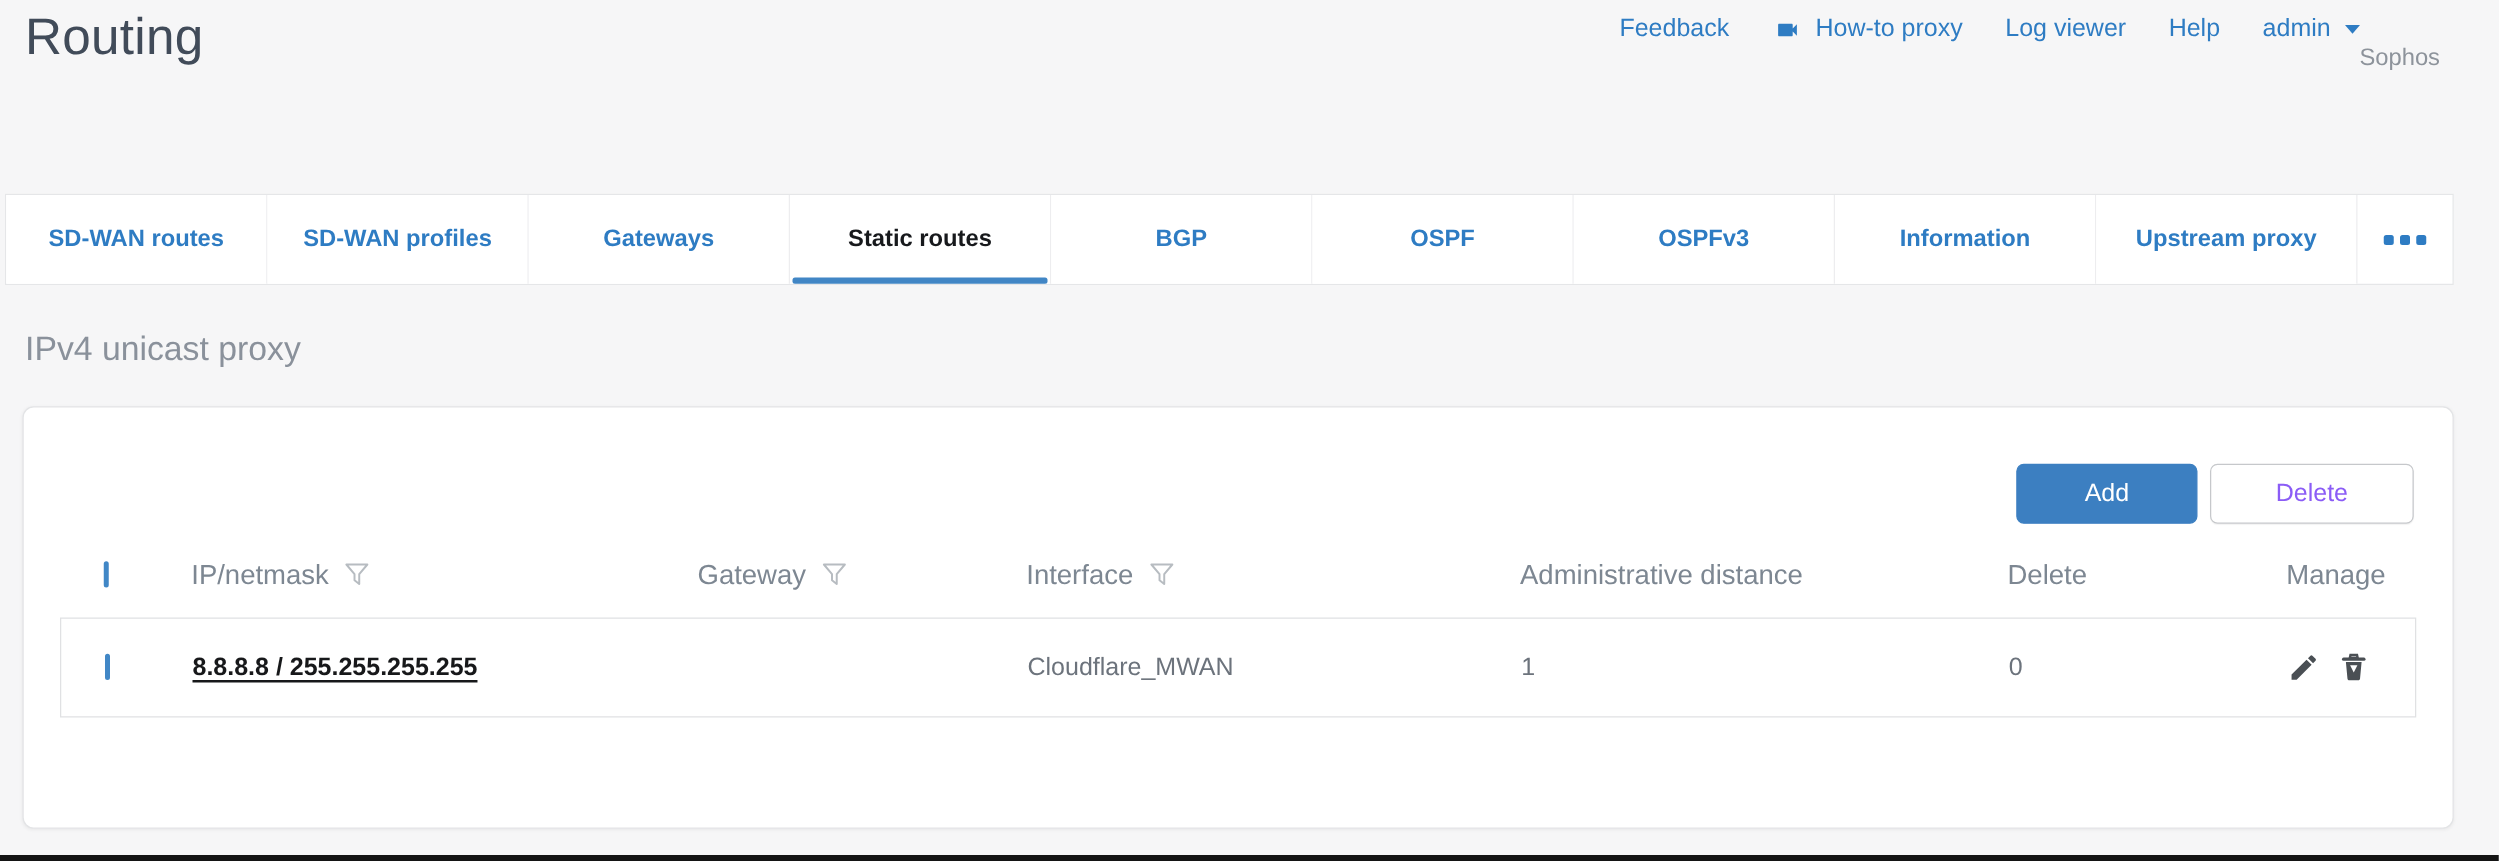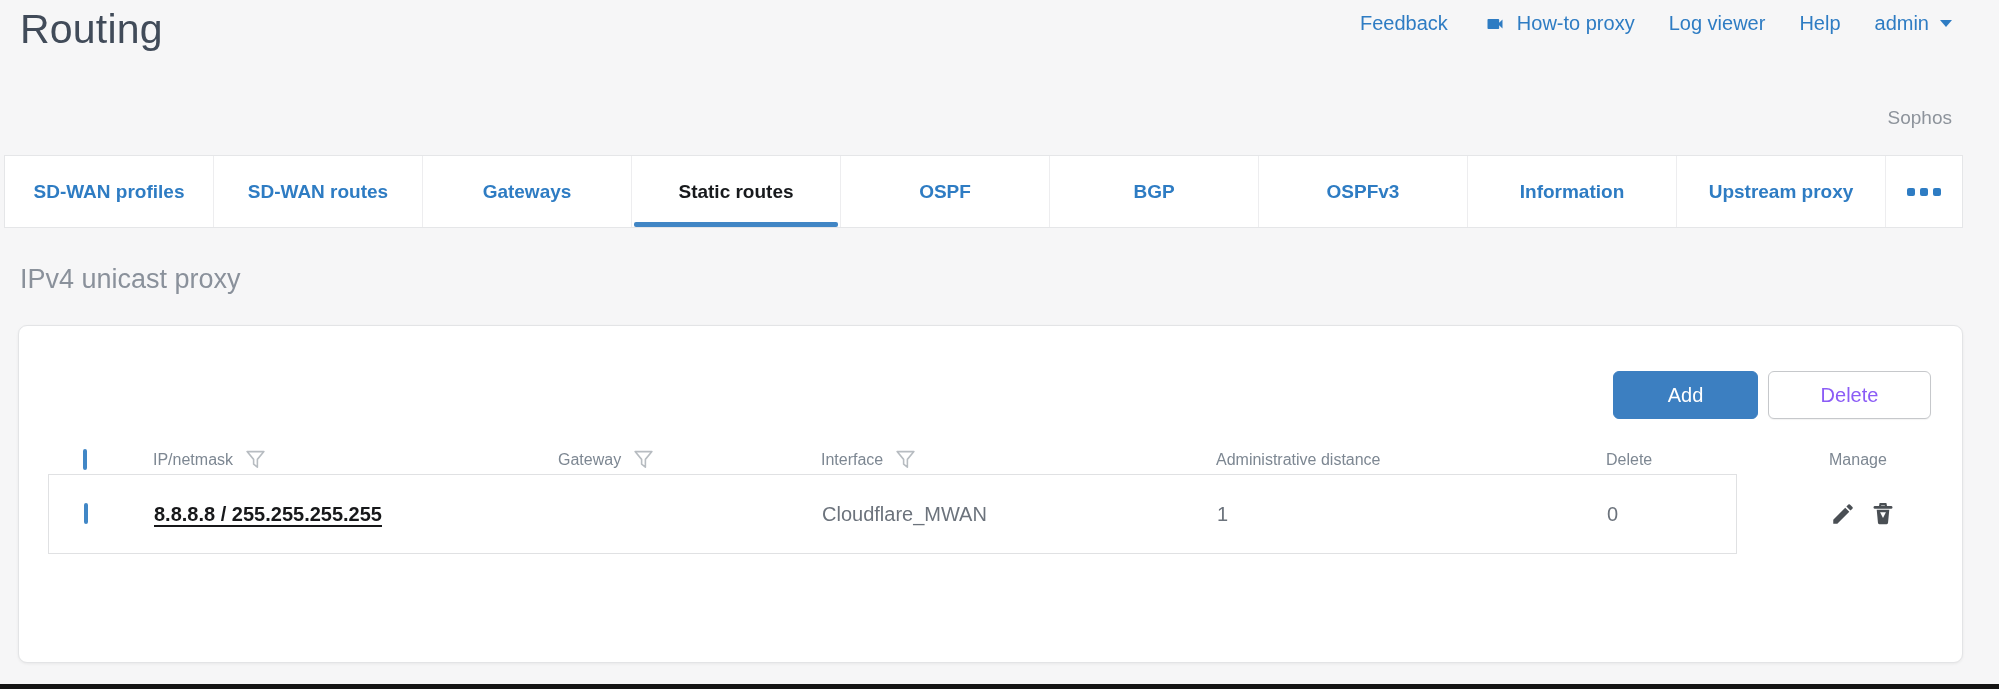--- a/index.html
+++ b/index.html
@@ -14,21 +14,21 @@
   .page { position: absolute; inset: 0; }
 
   
   .page-title {
     position: absolute; left: 20px; top: 6px;
     font-size: 41px; font-weight: 400; color: #414b59;
     letter-spacing: 0.2px;
   }
   .topnav {
     position: absolute; top: 12px; right: 47px;
-    display: flex; flex-direction: column; align-items: flex-end; gap: 48px;
+    display: flex; flex-direction: row; align-items: flex-start;
   }
   .topnav-links { display: flex; align-items: center; gap: 34px; }
   .topnav-link {
     color: #2e7cc3; font-size: 20px; font-weight: 500;
     display: flex; align-items: center; gap: 9px; cursor: pointer;
     white-space: nowrap;
   }
   .caret-down {
     width: 0; height: 0; display: inline-block; margin-left: 2px;
     border-left: 6px solid transparent; border-right: 6px solid transparent;
@@ -92,31 +92,31 @@
   
   .tbl-grid {
     display: grid;
     grid-template-columns: 93px 405px 263px 395px 390px 175px 1fr;
     align-items: center;
   }
   .tbl-header {
     position: absolute; left: 29px; top: 110px; width: 1885px; height: 48px;
   }
   .hdr-cell {
-    font-size: 16px; color: #7d8792; display: flex; align-items: center; gap: 12px;
+    font-size: 22px; color: #7d8792; display: flex; align-items: center; gap: 12px;
     padding-left: 12px; white-space: nowrap;
   }
   .checkbox {
     width: 27px; height: 27px; margin-left: 35px;
     border: 2.5px solid #4187c6; border-radius: 7px; background: #fff;
     cursor: pointer;
   }
   .filter-icon { width: 21px; height: 22px; display: inline-block; cursor: pointer; }
   .tbl-row {
-    position: absolute; left: 29px; top: 148px; width: 1689px; height: 80px;
+    position: absolute; left: 29px; top: 168px; width: 1885px; height: 80px;
     background: #fff; border: 1px solid #e0e1e3;
   }
   .cell { font-size: 20px; color: #6c737c; padding-left: 12px; white-space: nowrap; }
   .cell-link {
     font-weight: 700; color: #17181a; text-decoration: underline;
     text-underline-offset: 4px; cursor: pointer;
   }
   .manage-cell { display: flex; align-items: center; gap: 14px; padding-left: 60px; }
   .icon-btn { width: 26px; height: 26px; cursor: pointer; display: inline-flex; }
 
@@ -154,36 +154,36 @@
       <span class="topnav-link">
         <span>admin</span>
         <span class="caret-down"></span>
       </span>
     </div>
     <div class="brand-label">Sophos</div>
   </div>
 
   <div class="tabstrip">
     <div class="tab">
+        <span>SD-WAN routes</span>
+      </div>
+    <div class="tab">
         <span>SD-WAN profiles</span>
-      </div>
-    <div class="tab">
-        <span>SD-WAN routes</span>
       </div>
     <div class="tab">
         <span>Gateways</span>
       </div>
     <div class="tab active">
         <span>Static routes</span>
       </div>
     <div class="tab">
+        <span>BGP</span>
+      </div>
+    <div class="tab">
         <span>OSPF</span>
-      </div>
-    <div class="tab">
-        <span>BGP</span>
       </div>
     <div class="tab">
         <span>OSPFv3</span>
       </div>
     <div class="tab">
         <span>Information</span>
       </div>
     <div class="tab">
         <span>Upstream proxy</span>
       </div>

